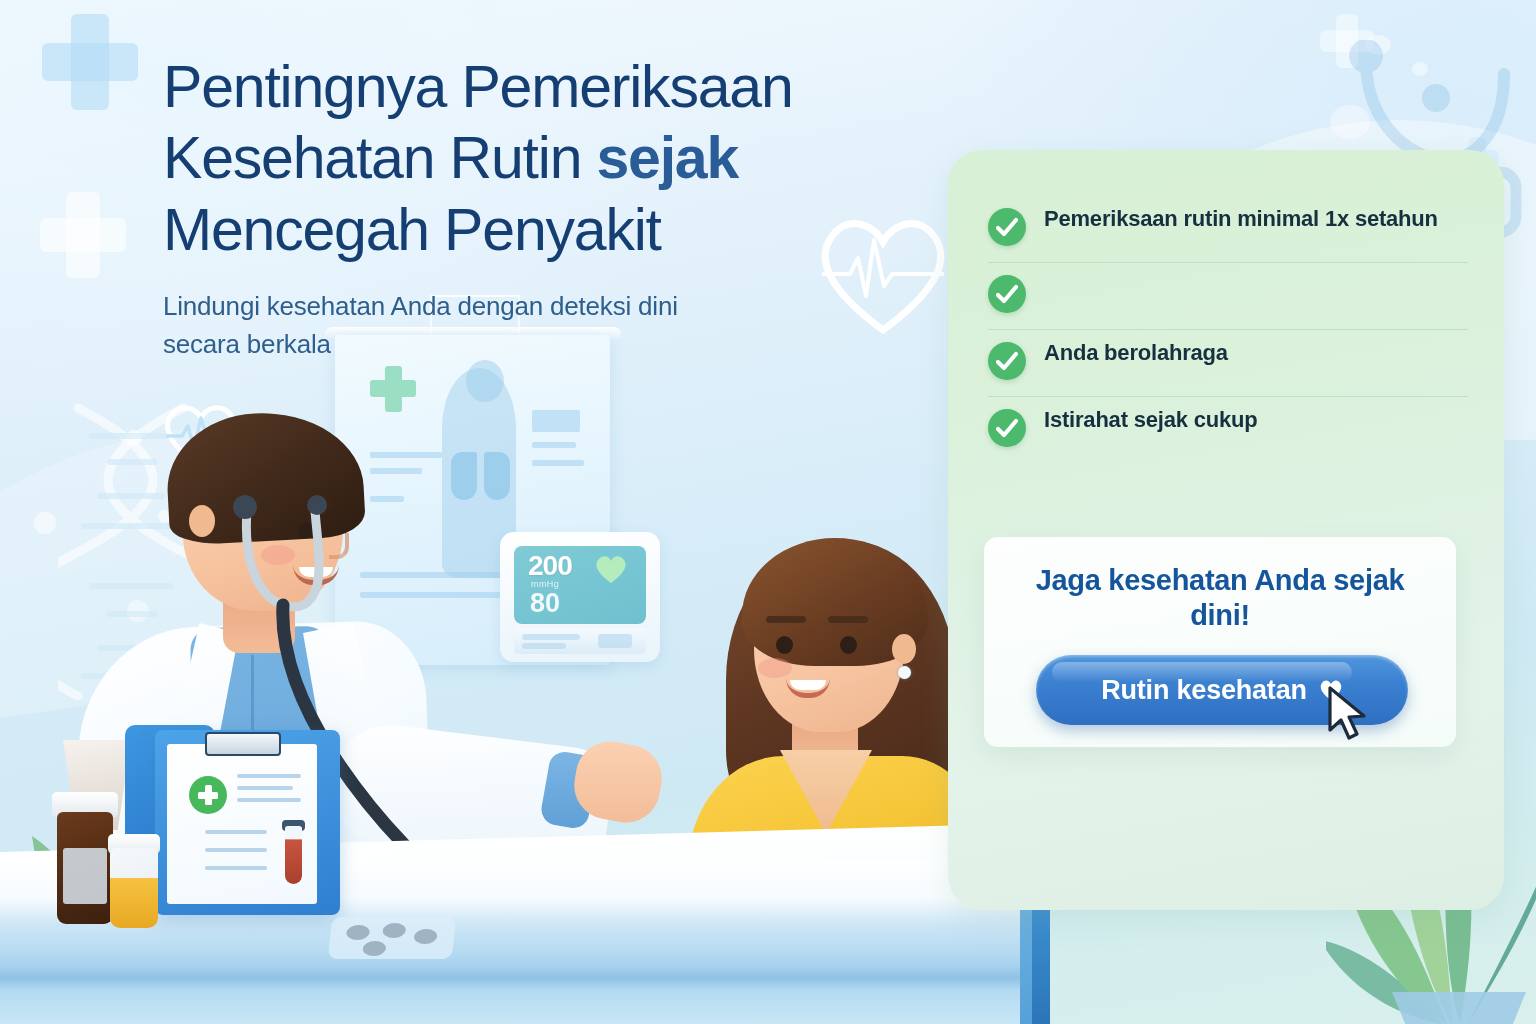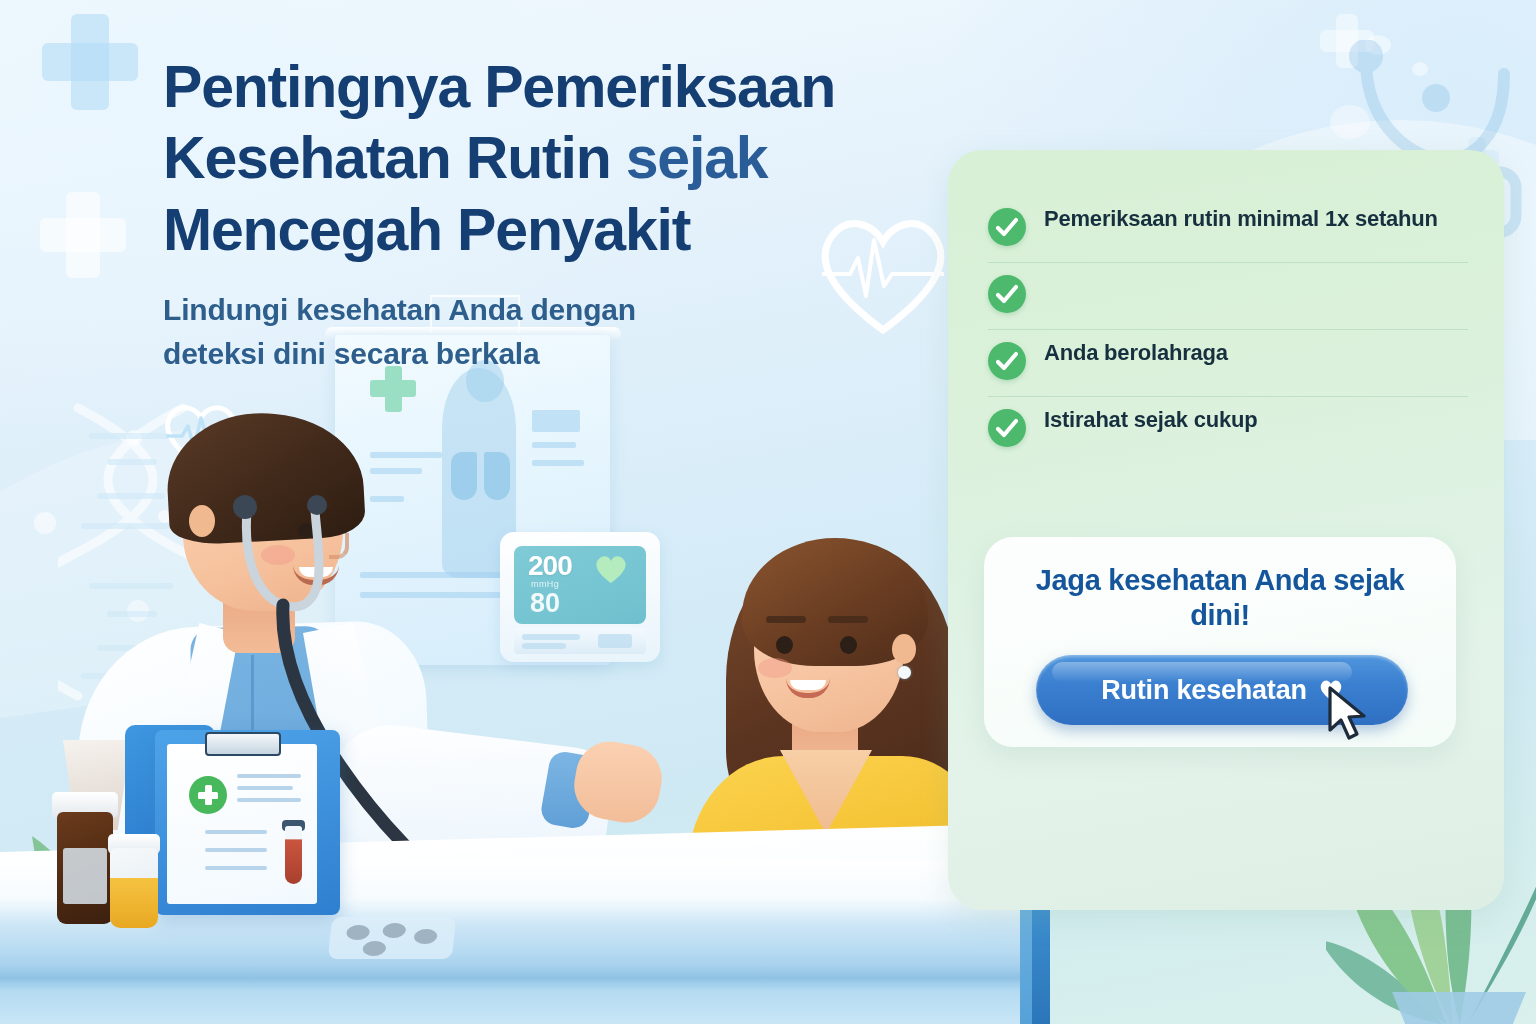--- a/index.html
+++ b/index.html
@@ -435,21 +435,21 @@
   .check-circle svg { position: absolute; left: 8px; top: 9px; }
   .check-text {
     font-size: 22px; font-weight: 700; line-height: 1.24;
     color: #17303f; letter-spacing: -.2px; max-width: 420px;
   }
 
   
   .cta-card {
     position: absolute; left: 984px; top: 537px; width: 472px; height: 210px;
     background: linear-gradient(170deg, rgba(255,255,255,.94) 0%, rgba(246,253,250,.9) 100%);
-    border-radius: 29px;
+    border-radius: 14px;
     box-shadow: 0 10px 26px rgba(110,160,150,.14);
   }
   .cta-title {
     position: absolute; left: 24px; top: 26px; width: 424px;
     text-align: center;
     font-size: 29px; font-weight: 700; line-height: 1.22;
     color: #14559c; letter-spacing: -.3px;
   }
   .cta-button {
     position: absolute; left: 52px; top: 118px; width: 372px; height: 70px;
@@ -468,25 +468,25 @@
     border-radius: 20px;
   }
   .cursor-arrow { position: absolute; left: 340px; top: 148px; width: 48px; height: 58px; }
 
   
   .title-block { position: absolute; left: 163px; top: 52px; width: 830px; }
   .headline {
     font-size: 59px; font-weight: 700; line-height: 1.21;
     color: #1c4b85; letter-spacing: -1.2px;
   }
-  .headline .strong { color: #153f72; font-weight: 700; }
+  .headline .strong { color: #153f72; font-weight: 400; }
   .headline .light { color: #2a5d97; font-weight: 700; }
   .subhead {
-    margin-top: 22px; font-size: 30px; line-height: 1.46;
-    color: #2e5e8c; font-weight: 700; max-width: 520px; letter-spacing: -.2px;
+    margin-top: 22px; font-size: 26px; line-height: 1.46;
+    color: #2e5e8c; font-weight: 400; max-width: 520px; letter-spacing: -.2px;
   }
 </style>
 </head>
 <body>
 
 <div id="poster">
 
   <div class="bg-layer">
     <div class="cross c1"></div>
     <div class="cross c2"></div>

